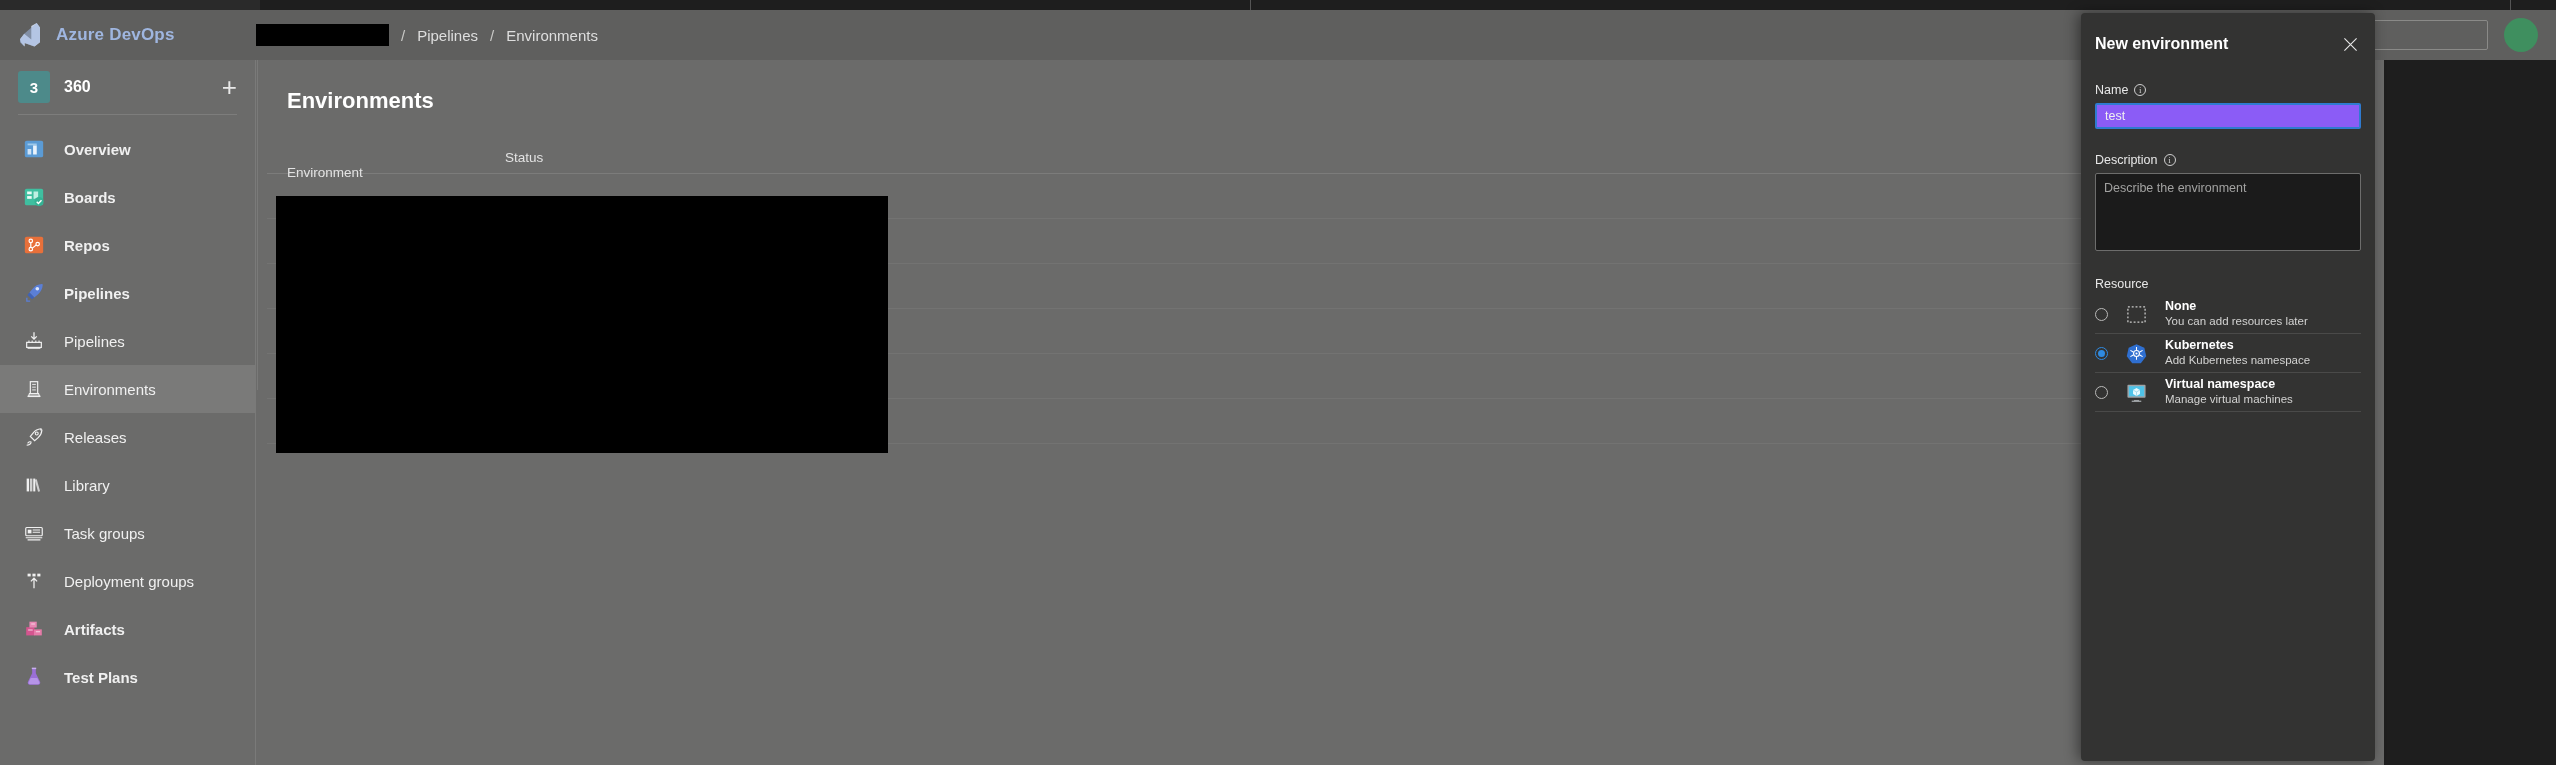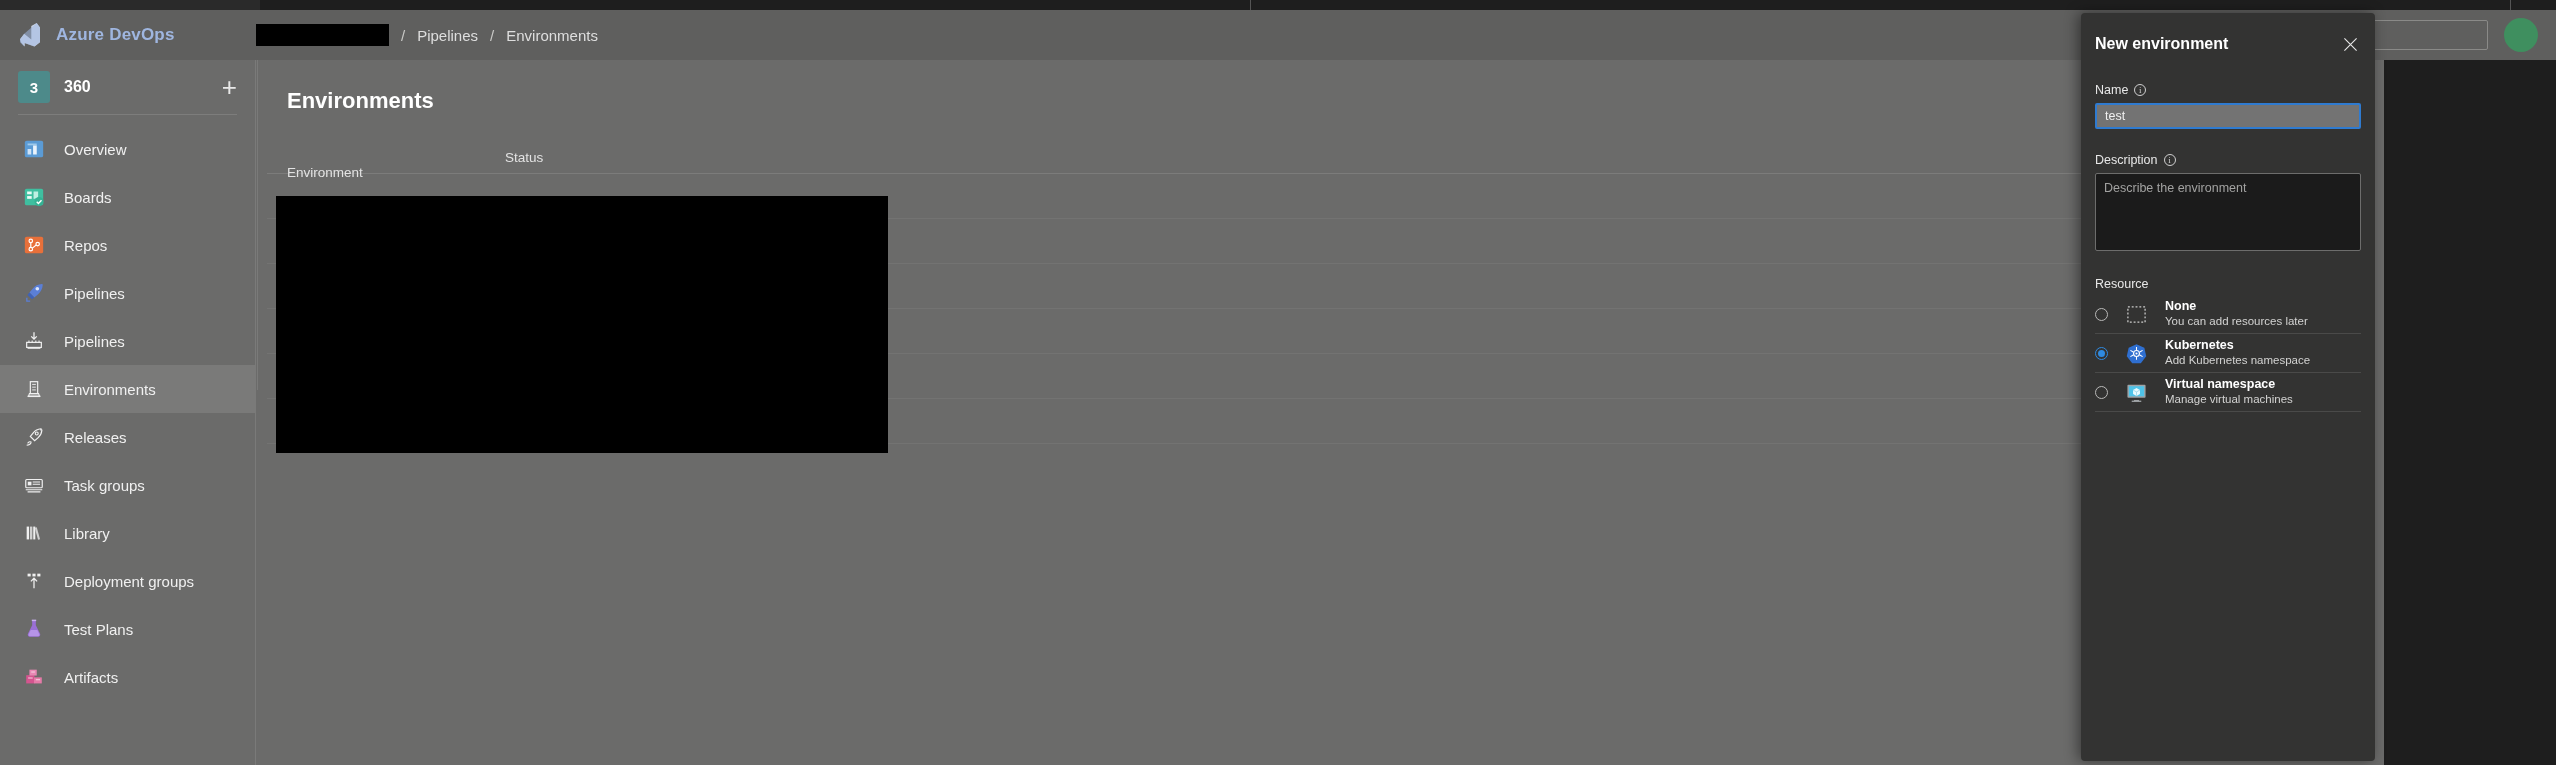--- a/index.html
+++ b/index.html
@@ -67,21 +67,21 @@
   .project-name { color: #fff; font-size: 16px; font-weight: bold; flex: 1; }
   .plus-icon { color: #e8e8e8; font-size: 26px; font-weight: 300; line-height: 1; }
   .proj-divider { height: 1px; background: #7d7d7c; margin: 0 18px; }
 
   .nav { padding-top: 10px; }
   .nav-item {
     display: flex; align-items: center; height: 48px; gap: 16px; padding-left: 20px;
     position: relative;
   }
   .nav-item.l1 .nav-label { font-size: 15px; color: #f0f0f0; }
-  .nav-item.hub .nav-label { font-weight: normal; text-align: right; }
+  .nav-item.hub .nav-label { font-weight: bold; text-align: right; }
   .nav-item.active { background: #7a7a79; }
   .nav-ico { width: 28px; height: 28px; flex: 0 0 28px; display:flex; align-items:center; justify-content:center; }
   .nav-label { color: #ededed; font-size: 15px; white-space: nowrap; }
 
   
   .main {
     position: absolute; top: 60px; left: 257px; right: 0; height: 705px;
     background: #6b6b6a;
   }
   .page-title {
@@ -128,21 +128,21 @@
   .field-label {
     display: flex; align-items: center; gap: 6px;
     color: #e8e8e8; font-size: 12.5px; margin-top: 24px; margin-bottom: 6px;
   }
   .info-i {
     width: 12px; height: 12px; border: 1px solid #cfcfcf; border-radius: 50%;
     color: #cfcfcf; font-size: 9px; line-height: 10px; text-align: center;
     font-family: "Liberation Serif", serif;
   }
   .text-input {
-    width: 100%; height: 26px; background: #737373;
+    width: 100%; height: 26px; background: #8b5cf6;
     border: 2px solid #2f7bd0; border-radius: 2px;
     color: #f0f0f0; font-size: 12.5px; padding: 0 8px;
     font-family: "Liberation Sans", sans-serif; outline: none;
   }
   .textarea {
     width: 100%; height: 78px; background: #1b1b1b;
     border: 1px solid #6d6d6c; border-radius: 2px;
     color: #f0f0f0; font-size: 12.5px; padding: 7px 8px;
     font-family: "Liberation Sans", sans-serif; resize: none; outline: none;
   }
@@ -287,70 +287,70 @@
               <path d="M19.5 3c-3.4.3-6.2 1.8-8.3 4.4L8 11.3l4.7 4.7 3.6-3c2.6-2.2 4-5 4.3-8.3.05-.6-.4-1.05-1.1-.7z" fill="none" stroke="#f0f0f0" stroke-width="1.3"></path>
               <circle cx="15" cy="8.2" r="1.6" fill="none" stroke="#f0f0f0" stroke-width="1.2"></circle>
               <path d="M5 19c1.5-1.8 3-2.4 4.4-1.2M4 21c2.6-.4 4.2-1.3 4.8-2.8" stroke="#f0f0f0" stroke-width="1.2" fill="none"></path>
             </svg>
           </span>
           <span class="nav-label">Releases</span>
         </div>
         <div class="nav-item l1">
           <span class="nav-ico">
             <svg width="22" height="22" viewBox="0 0 24 24">
+              <rect x="4" y="5" width="2.6" height="14" fill="#f0f0f0"></rect>
+              <rect x="7.6" y="5" width="2.6" height="14" fill="#cfcfcf"></rect>
+              <rect x="11.2" y="5" width="2.2" height="14" fill="#f0f0f0"></rect>
+              <path d="M15 5.6l3.6 13.2-2.2.6L12.8 6.2z" fill="#cfcfcf"></path>
+            </svg>
+          </span>
+          <span class="nav-label">Library</span>
+        </div>
+        <div class="nav-item l1">
+          <span class="nav-ico">
+            <svg width="22" height="22" viewBox="0 0 24 24">
               <rect x="3" y="6" width="18" height="9" rx="1" fill="none" stroke="#f0f0f0" stroke-width="1.3"></rect>
               <rect x="5.2" y="8.4" width="4" height="4" fill="#f0f0f0"></rect>
               <path d="M10.6 8.8h8M10.6 11.2h8" stroke="#f0f0f0" stroke-width="1.2"></path>
               <path d="M3 17.2h18M5 19.4h14" stroke="#f0f0f0" stroke-width="1.3"></path>
             </svg>
           </span>
           <span class="nav-label">Task groups</span>
         </div>
         <div class="nav-item l1">
           <span class="nav-ico">
             <svg width="22" height="22" viewBox="0 0 24 24">
-              <rect x="4" y="5" width="2.6" height="14" fill="#f0f0f0"></rect>
-              <rect x="7.6" y="5" width="2.6" height="14" fill="#cfcfcf"></rect>
-              <rect x="11.2" y="5" width="2.2" height="14" fill="#f0f0f0"></rect>
-              <path d="M15 5.6l3.6 13.2-2.2.6L12.8 6.2z" fill="#cfcfcf"></path>
-            </svg>
-          </span>
-          <span class="nav-label">Library</span>
-        </div>
-        <div class="nav-item l1">
-          <span class="nav-ico">
-            <svg width="22" height="22" viewBox="0 0 24 24">
               <rect x="5" y="4" width="3.4" height="3" fill="#f0f0f0"></rect>
               <rect x="10.3" y="4" width="3.4" height="3" fill="#f0f0f0"></rect>
               <rect x="15.6" y="4" width="3.4" height="3" fill="#f0f0f0"></rect>
               <path d="M12 20V9M8.6 12.4L12 9l3.4 3.4" stroke="#f0f0f0" stroke-width="1.4" fill="none"></path>
             </svg>
           </span>
           <span class="nav-label">Deployment groups</span>
         </div>
         <div class="nav-item l1 hub">
           <span class="nav-ico">
             <svg width="22" height="22" viewBox="0 0 24 24">
-              <path d="M10 2.6h4v5.2l4.6 9.4c.7 1.5-.3 3.2-2 3.2H7.4c-1.7 0-2.7-1.7-2-3.2L10 7.8z" fill="#9a6fd6"></path>
-              <path d="M8.4 13.2h7.2l2.2 4.4c.5 1-.2 2.2-1.3 2.2H7.5c-1.1 0-1.8-1.2-1.3-2.2z" fill="#b694e8"></path>
-              <rect x="9.6" y="1.8" width="4.8" height="1.6" fill="#c9b0f0"></rect>
-            </svg>
-          </span>
-          <span class="nav-label">Test Plans</span>
-        </div>
-        <div class="nav-item l1 hub">
-          <span class="nav-ico">
-            <svg width="22" height="22" viewBox="0 0 24 24">
               <rect x="3.5" y="10" width="9" height="9" fill="#d4558f"></rect>
               <rect x="12" y="12.4" width="8.5" height="6.6" fill="#e57aa8"></rect>
               <rect x="7" y="4" width="8" height="6.4" fill="#e888b4"></rect>
               <path d="M5.6 13.2h5M14 15h4.6M9 6.6h4" stroke="#f6d3e3" stroke-width="1.1"></path>
             </svg>
           </span>
           <span class="nav-label">Artifacts</span>
+        </div>
+        <div class="nav-item l1 hub">
+          <span class="nav-ico">
+            <svg width="22" height="22" viewBox="0 0 24 24">
+              <path d="M10 2.6h4v5.2l4.6 9.4c.7 1.5-.3 3.2-2 3.2H7.4c-1.7 0-2.7-1.7-2-3.2L10 7.8z" fill="#9a6fd6"></path>
+              <path d="M8.4 13.2h7.2l2.2 4.4c.5 1-.2 2.2-1.3 2.2H7.5c-1.1 0-1.8-1.2-1.3-2.2z" fill="#b694e8"></path>
+              <rect x="9.6" y="1.8" width="4.8" height="1.6" fill="#c9b0f0"></rect>
+            </svg>
+          </span>
+          <span class="nav-label">Test Plans</span>
         </div>
       </div>
   </div>
 
   <div class="main">
     <div class="page-title">Environments</div>
     <div class="table-wrap">
       <div class="content-card-edge"></div>
       <div class="thead">
         <span class="th env">Environment</span>

